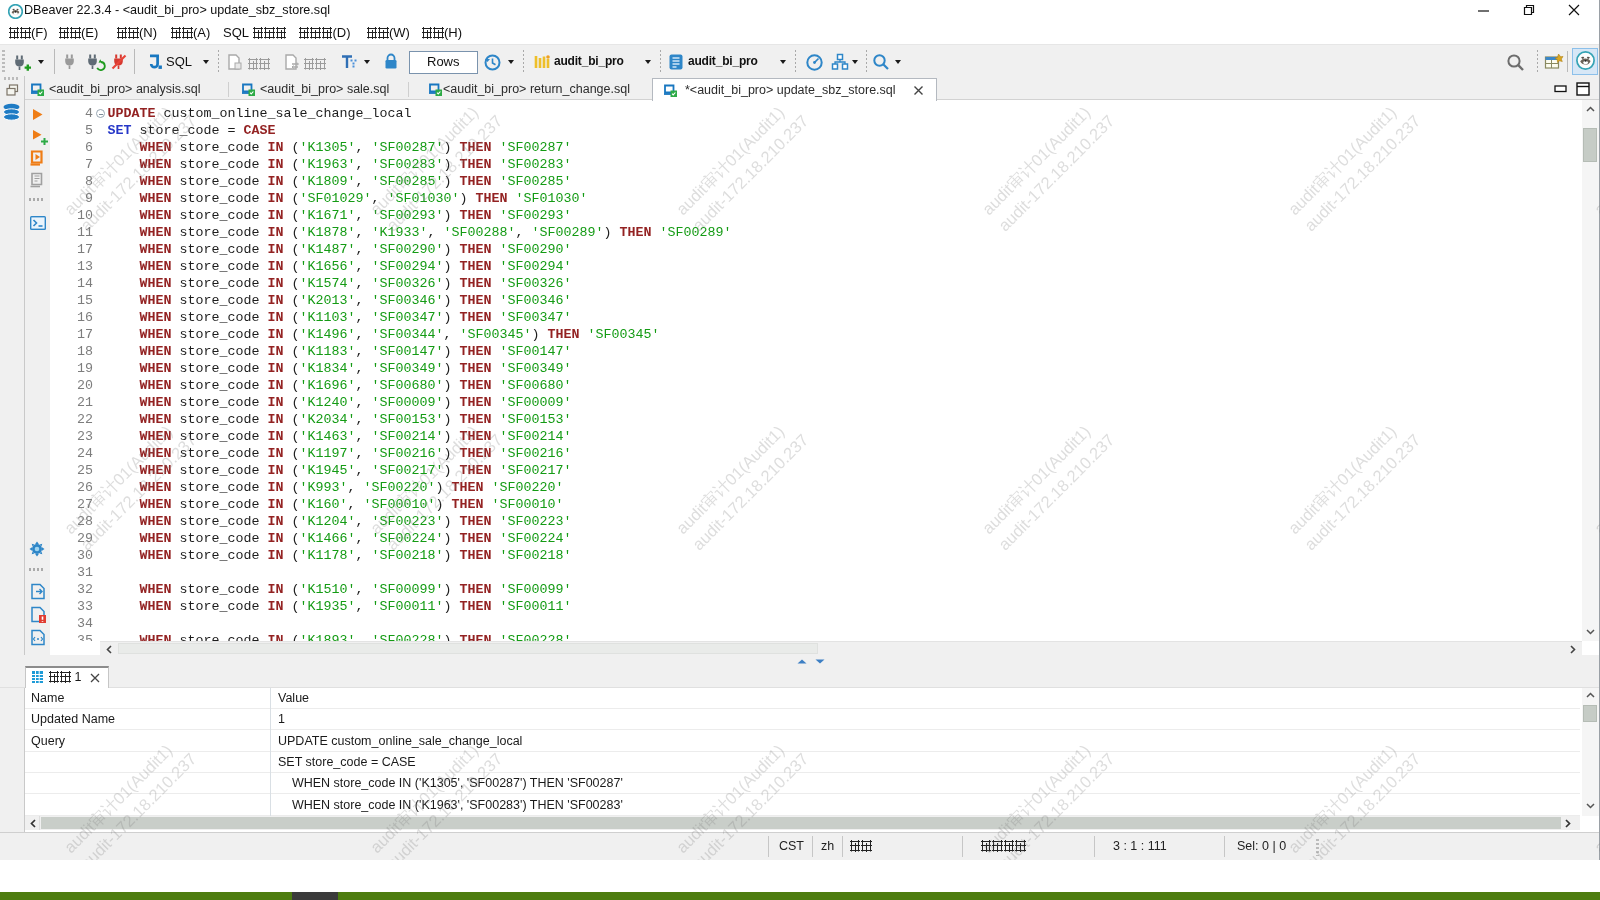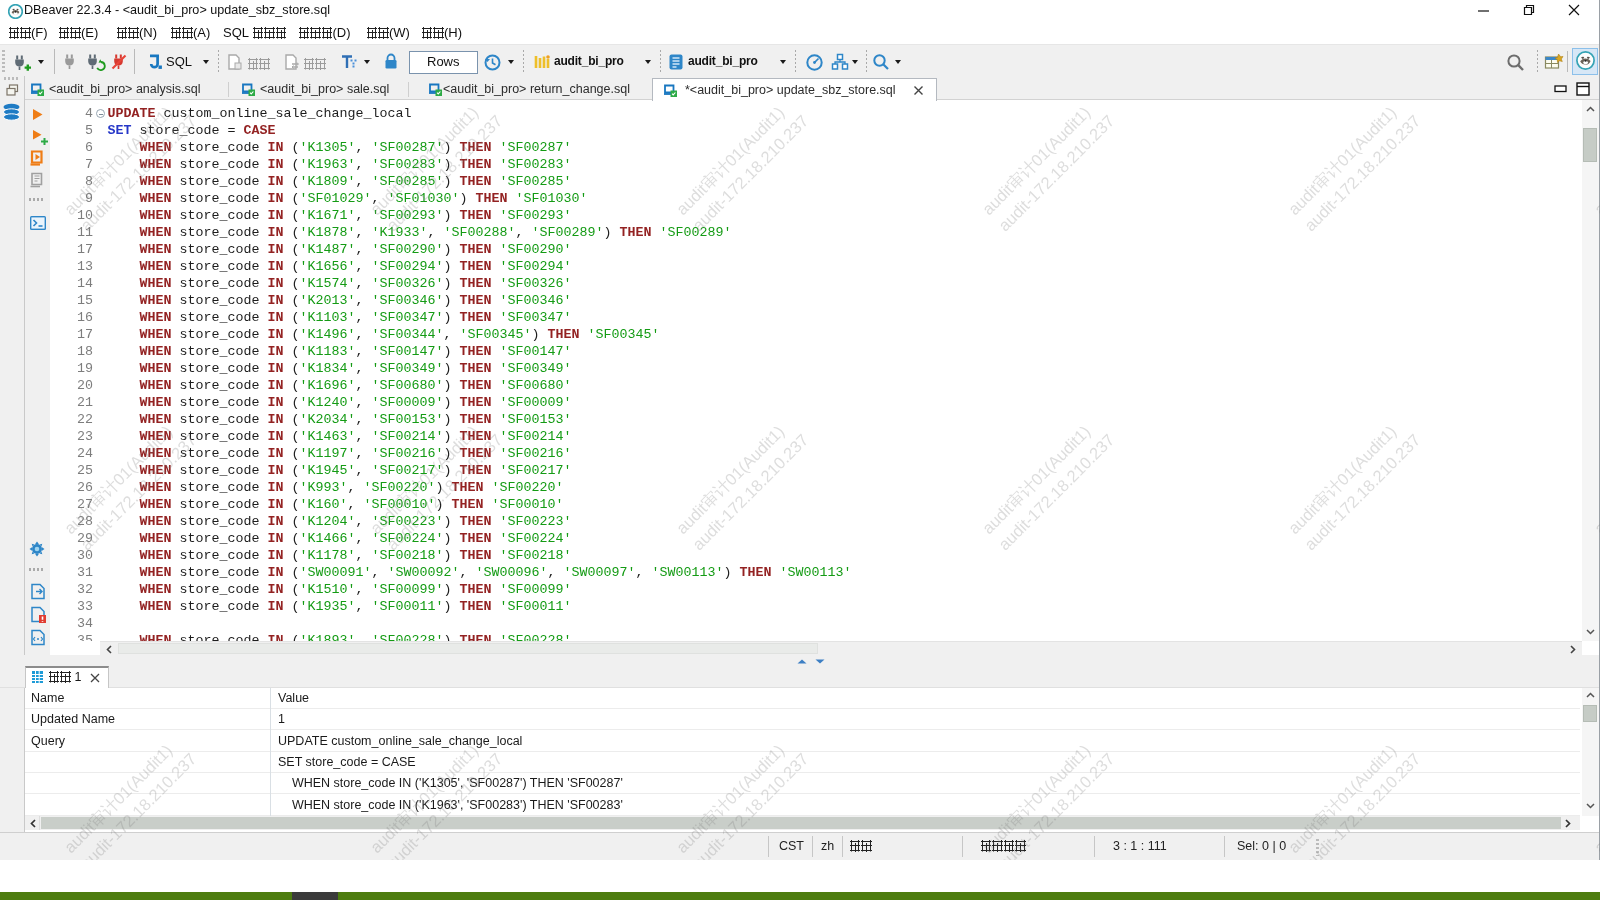--- a/index.html
+++ b/index.html
@@ -358,21 +358,21 @@
 <div class="row" style="top:294px"><b class="no">21</b><span class="cd">    <i class="k">WHEN</i> store_code <i class="k">IN</i> (<i class="s">'K1240'</i>, <i class="s">'SF00009'</i>) <i class="k">THEN</i> <i class="s">'SF00009'</i></span></div>
 <div class="row" style="top:311px"><b class="no">22</b><span class="cd">    <i class="k">WHEN</i> store_code <i class="k">IN</i> (<i class="s">'K2034'</i>, <i class="s">'SF00153'</i>) <i class="k">THEN</i> <i class="s">'SF00153'</i></span></div>
 <div class="row" style="top:328px"><b class="no">23</b><span class="cd">    <i class="k">WHEN</i> store_code <i class="k">IN</i> (<i class="s">'K1463'</i>, <i class="s">'SF00214'</i>) <i class="k">THEN</i> <i class="s">'SF00214'</i></span></div>
 <div class="row" style="top:345px"><b class="no">24</b><span class="cd">    <i class="k">WHEN</i> store_code <i class="k">IN</i> (<i class="s">'K1197'</i>, <i class="s">'SF00216'</i>) <i class="k">THEN</i> <i class="s">'SF00216'</i></span></div>
 <div class="row" style="top:362px"><b class="no">25</b><span class="cd">    <i class="k">WHEN</i> store_code <i class="k">IN</i> (<i class="s">'K1945'</i>, <i class="s">'SF00217'</i>) <i class="k">THEN</i> <i class="s">'SF00217'</i></span></div>
 <div class="row" style="top:379px"><b class="no">26</b><span class="cd">    <i class="k">WHEN</i> store_code <i class="k">IN</i> (<i class="s">'K993'</i>, <i class="s">'SF00220'</i>) <i class="k">THEN</i> <i class="s">'SF00220'</i></span></div>
 <div class="row" style="top:396px"><b class="no">27</b><span class="cd">    <i class="k">WHEN</i> store_code <i class="k">IN</i> (<i class="s">'K160'</i>, <i class="s">'SF00010'</i>) <i class="k">THEN</i> <i class="s">'SF00010'</i></span></div>
 <div class="row" style="top:413px"><b class="no">28</b><span class="cd">    <i class="k">WHEN</i> store_code <i class="k">IN</i> (<i class="s">'K1204'</i>, <i class="s">'SF00223'</i>) <i class="k">THEN</i> <i class="s">'SF00223'</i></span></div>
 <div class="row" style="top:430px"><b class="no">29</b><span class="cd">    <i class="k">WHEN</i> store_code <i class="k">IN</i> (<i class="s">'K1466'</i>, <i class="s">'SF00224'</i>) <i class="k">THEN</i> <i class="s">'SF00224'</i></span></div>
 <div class="row" style="top:447px"><b class="no">30</b><span class="cd">    <i class="k">WHEN</i> store_code <i class="k">IN</i> (<i class="s">'K1178'</i>, <i class="s">'SF00218'</i>) <i class="k">THEN</i> <i class="s">'SF00218'</i></span></div>
-<div class="row" style="top:464px"><b class="no">31</b><span class="cd">    <i class="k">WHEN</i> store_code <i class="k">IN</i> (<i class="s">'SW00091'</i>, <i class="s">'SW00092'</i>, <i class="s">'SW00096'</i>, <i class="s">'SW00097'</i>, <i class="s">'SW00113'</i>) <i class="k">THEN</i> <i class="s">'SW00113'</i></span></div>
+<div class="row" style="top:464px"><b class="no">31</b></div>
 <div class="row" style="top:481px"><b class="no">32</b><span class="cd">    <i class="k">WHEN</i> store_code <i class="k">IN</i> (<i class="s">'K1510'</i>, <i class="s">'SF00099'</i>) <i class="k">THEN</i> <i class="s">'SF00099'</i></span></div>
 <div class="row" style="top:498px"><b class="no">33</b><span class="cd">    <i class="k">WHEN</i> store_code <i class="k">IN</i> (<i class="s">'K1935'</i>, <i class="s">'SF00011'</i>) <i class="k">THEN</i> <i class="s">'SF00011'</i></span></div>
 <div class="row" style="top:515px"><b class="no">34</b></div>
 <div class="row" style="top:532px"><b class="no">35</b><span class="cd">    <i class="k">WHEN</i> store_code <i class="k">IN</i> (<i class="s">'K1893'</i>, <i class="s">'SF00228'</i>) <i class="k">THEN</i> <i class="s">'SF00228'</i></span></div>
 </div>
 
 <div class="sb" style="left:100px;top:641px;width:1482px;height:14px;border-top:1px solid #e3e3e3">
  <svg style="position:absolute;left:6px;top:3px" width="6" height="9" viewBox="0 0 6 9">
         <path d="M5 1 L1.5 4.5 L5 8" fill="none" stroke="#444" stroke-width="1.6"></path>
       </svg>

